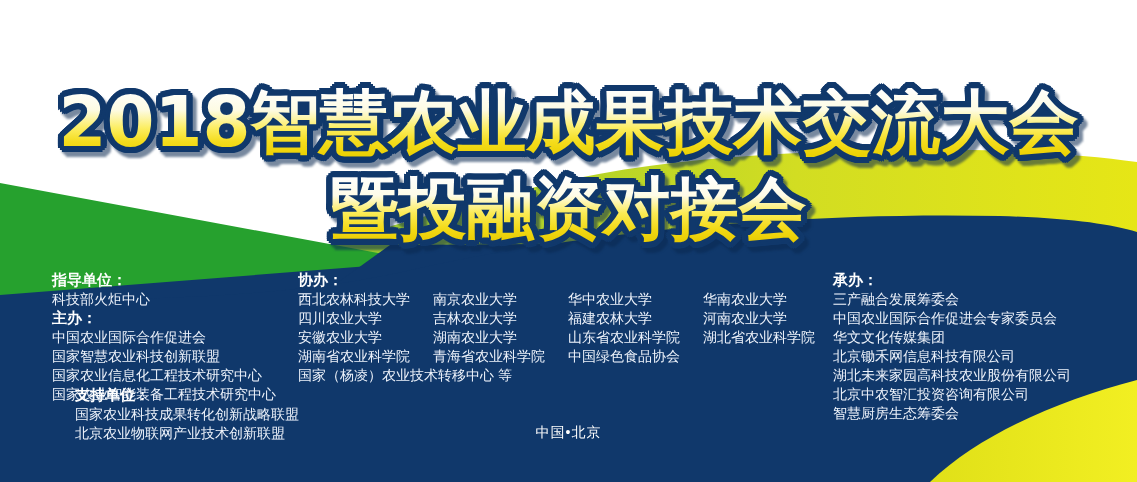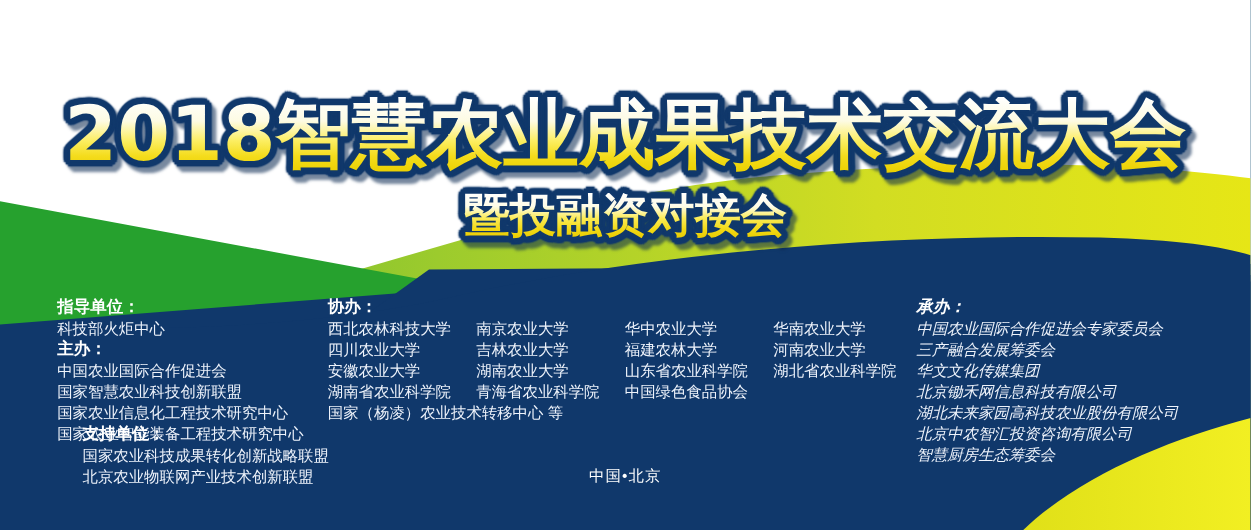--- a/index.html
+++ b/index.html
@@ -52,21 +52,21 @@
             drop-shadow(2px 2px 0 #10386b) drop-shadow(-2px -2px 0 #10386b)
             drop-shadow(2px -2px 0 #10386b) drop-shadow(-2px 2px 0 #10386b)
             drop-shadow(4px 5px 1px rgba(10,40,80,0.55));
   }
   .title-sub {
     position: absolute;
     left: 8px;
     top: 175px;
     width: 1121px;
     text-align: center;
-    font-size: 42px;
+    font-size: 68px;
     font-weight: bold;
     line-height: 1;
     white-space: nowrap;
     font-family: "DejaVu Sans", "Liberation Sans", sans-serif;
     background: linear-gradient(180deg, #ffffff 0%, #fefce8 30%, #fbeb55 56%, #f2d915 80%, #e8ca00 100%);
     -webkit-background-clip: text;
     background-clip: text;
     color: transparent;
     filter: drop-shadow(2px 0 0 #10386b) drop-shadow(-2px 0 0 #10386b)
             drop-shadow(0 2px 0 #10386b) drop-shadow(0 -2px 0 #10386b)
@@ -109,21 +109,21 @@
   #col-coorg    { left: 298px; top: 270px; }
   .coorg-grid {
     display: grid;
     grid-template-columns: 135px 135px 135px auto;
     column-gap: 0px;
   }
   .coorg-wide {
     grid-column: 1 / span 3;
   }
 
-  #col-host     { left: 833px; top: 270px; font-style: italic; }
+  #col-host     { left: 833px; top: 270px; }
 
   .venue {
     position: absolute;
     left: 0;
     top: 405px;
     width: 1137px;
     text-align: center;
     font-size: 14px;
     color: #ffffff;
     letter-spacing: 1px;
@@ -210,22 +210,22 @@
         <div class="entry">湖南省农业科学院</div>
         <div class="entry">青海省农业科学院</div>
         <div class="entry">中国绿色食品协会</div>
 
         <div class="entry coorg-wide">国家（杨凌）农业技术转移中心 等</div>
       </div>
     </div>
 
     <div class="col" id="col-host">
       <div class="heading">承办：</div>
+      <div class="entry">三产融合发展筹委会</div>
       <div class="entry">中国农业国际合作促进会专家委员会</div>
-      <div class="entry">三产融合发展筹委会</div>
       <div class="entry">华文文化传媒集团</div>
       <div class="entry">北京锄禾网信息科技有限公司</div>
       <div class="entry">湖北未来家园高科技农业股份有限公司</div>
       <div class="entry">北京中农智汇投资咨询有限公司</div>
       <div class="entry">智慧厨房生态筹委会</div>
     </div>
 
     <div class="venue">中国•北京</div>
   </div>
 

